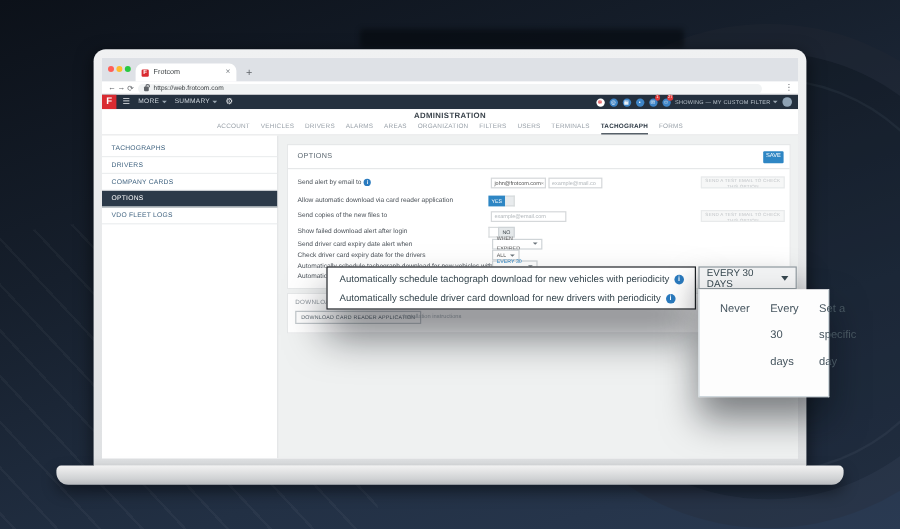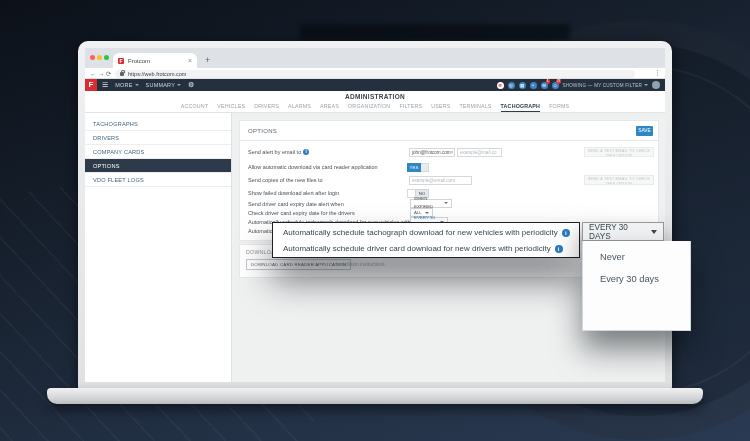--- a/index.html
+++ b/index.html
@@ -136,21 +136,21 @@
   .co-row { position:absolute; left:10px; width:292px; font-size:8px; color:#37474f;
     display:flex; align-items:center; gap:4px; }
   .co-row .info { width:8px; height:8px; font-size:6px; line-height:8px; }
   .bigselect { position:absolute; left:582px; top:222px; width:82px; height:19px; background:#f1f2f3;
     border:1px solid #8f989e; z-index:31; display:flex; align-items:center; padding:0 6px;
     font-size:8.2px; color:#37474f; box-shadow:0 14px 26px rgba(5,10,16,.5); }
   .bigselect .caret { margin-left:auto; border-left:3.5px solid transparent; border-right:3.5px solid transparent;
     border-top:4.5px solid #37474f; }
   .ddpanel { position:absolute; left:582px; top:241px; width:109px; height:90px; background:#fdfdfd;
     border:1px solid #cfd8dd; border-top:none; z-index:31; box-shadow:0 18px 30px rgba(5,10,16,.5);
-    display:flex; flex-direction:column; padding-top:5px; }
+    display:flex; flex-direction:row; padding-top:5px; }
   .dditem { height:22px; line-height:22px; padding-left:17px; font-size:9.3px; color:#46555f; }
 </style>
 </head>
 <body>
 
 <div class="stage">
   <div class="bg-circle1"></div>
   <div class="bg-circle2"></div>
   <div class="bg-streaks"></div>
   <div class="bg-band"></div>
@@ -349,14 +349,15 @@
     </div>
   </div>
 
   <div class="bigselect">
     <span>EVERY 30 DAYS</span>
     <span class="caret"></span>
   </div>
   <div class="ddpanel">
     <div class="dditem">Never</div>
     <div class="dditem">Every 30 days</div>
+    <div class="dditem">Set a specific day</div>
   </div>
 </div>
 
 </body></html>

